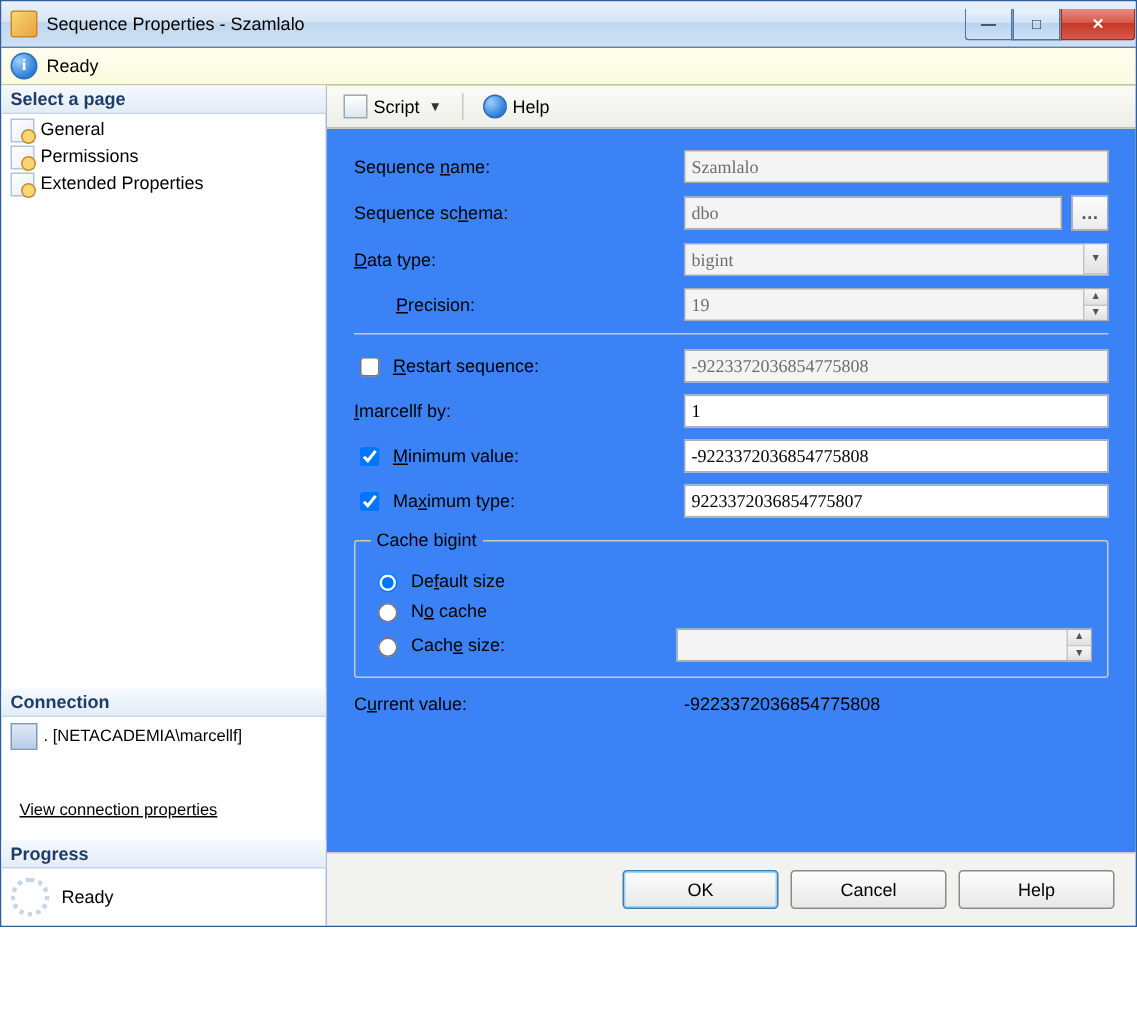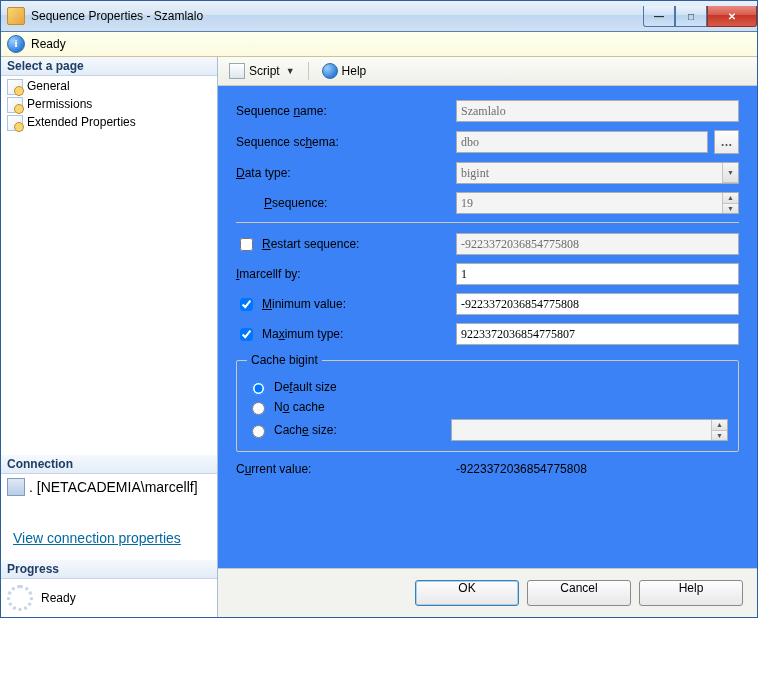--- a/index.html
+++ b/index.html
@@ -20,24 +20,24 @@
   
   .body{flex:1;display:flex;min-height:0}
   
   .left{width:216px;border-right:1px solid #a9bcd6;display:flex;flex-direction:column;background:#fff}
   .panel-header{background:linear-gradient(to bottom,#f5f9fe,#e3ecf7);border-bottom:1px solid #c5d4e8;padding:2px 6px;font-weight:bold;color:#1e3e66}
   .nav-list{padding:2px 0;flex:0 0 auto}
   .nav-item{display:flex;align-items:flex-start;padding:1px 6px;cursor:default}
   .nav-icon{width:16px;height:16px;margin-right:4px;background:linear-gradient(135deg,#fff,#e6eef8);border:1px solid #b0c4de;box-sizing:border-box;position:relative}
   .nav-icon::before{content:"";position:absolute;right:-2px;bottom:-2px;width:8px;height:8px;border-radius:50%;background:#f7d774;border:1px solid #c98a2b}
   .left .spacer{flex:1}
-  .conn-body{padding:4px 6px;font-size:14px}
+  .conn-body{padding:4px 6px;font-size:11px}
   .conn-row{display:flex;align-items:center;gap:4px}
   .srv-icon{width:16px;height:16px;background:linear-gradient(#dfe9f5,#b8cde6);border:1px solid #7f9bbd}
-  .link{color:#0369a1;text-decoration:underline;display:inline-block;margin-top:34px;margin-bottom:10px;padding:0 6px}
+  .link{color:#000000;text-decoration:underline;display:inline-block;margin-top:34px;margin-bottom:10px;padding:0 6px}
   .progress-body{padding:6px;display:flex;align-items:center;gap:8px}
   .spinner{width:20px;height:20px;border:3px dotted #c7d5e8;border-radius:50%}
   
   .right{flex:1;display:flex;flex-direction:column;background:#3b82f6}
   .toolbar{height:28px;display:flex;align-items:center;gap:4px;padding:0 6px;border-bottom:1px solid #c9c9c0;background:linear-gradient(to bottom,#fbfbf8,#efefe8)}
   .tb-btn{display:flex;align-items:center;gap:4px;padding:2px 4px;border:1px solid transparent;border-radius:3px}
   .tb-icon{width:16px;height:16px;border:1px solid #9aa;background:linear-gradient(#fff,#dde6ef);box-sizing:border-box}
   .tb-icon.help{border-radius:50%;background:radial-gradient(circle at 30% 30%,#9bd0ff,#2f7ed8 70%);border-color:#2a6bb3;position:relative}
   .dd-arrow{font-size:9px;color:#333;margin-left:2px}
   .tb-sep{width:1px;height:18px;background:#c9c9c0;margin:0 4px}
@@ -57,21 +57,21 @@
   .spin-btns div:first-child{border-bottom:1px solid #c4c4c4}
   .ellips{width:26px;height:22px;border:1px solid #abadb3;background:linear-gradient(#fdfdfd,#ececec);font-weight:bold;color:#555;display:flex;align-items:center;justify-content:center}
   .hr{height:1px;background:#c9c9c0;margin:4px 0 10px 0}
   fieldset.cache{border:1px solid #c9c9c0;border-radius:2px;margin:0 0 10px 0;padding:8px 10px 6px 10px}
   fieldset.cache legend{padding:0 4px;color:#000}
   .radio-row{display:flex;align-items:center;gap:6px;margin:4px 0}
   .radio-row .lblr{width:198px;display:flex;align-items:center;gap:6px}
   .static-val{color:#000}
   
   .btnbar{height:48px;border-top:1px solid #c9c9c0;background:#f2f2ee;display:flex;align-items:center;justify-content:flex-end;gap:8px;padding:0 14px}
-  .btn{min-width:82px;height:24px;border:1px solid #8a8a8a;border-radius:3px;background:linear-gradient(#fdfdfd,#e8e8e8);display:flex;justify-content:center;padding:0 10px}
+  .btn{min-width:82px;height:24px;border:1px solid #8a8a8a;border-radius:3px;background:linear-gradient(#fdfdfd,#e8e8e8);display:flex;align-items:center;justify-content:center;padding:0 10px}
   .btn.default{border-color:#3c7fb1;box-shadow:0 0 0 1px #a7d0ef inset}
 </style>
 </head>
 <body>
 
 <div class="window">
 
   <div class="titlebar">
     <div class="title-icon"></div>
     <div class="title-text">Sequence Properties - Szamlalo</div>
@@ -178,21 +178,21 @@
               <input class="tx" disabled="" value="bigint" style="">
               <div class="spin-btns">
                   <div>▼</div>
                 </div>
             </div>
           </div>
         </div>
 
         <div class="row">
           <div class="lbl indent">
-            <span><span class="u">P</span><span>sequence:</span></span>
+            <span><span class="u">P</span><span>recision:</span></span>
           </div>
           <div class="field">
             <div class="spin-wrap">
               <input class="tx" disabled="" value="19" style="">
               <div class="spin-btns">
                   <div>▲</div>
                   <div>▼</div>
                 </div>
             </div>
           </div>

